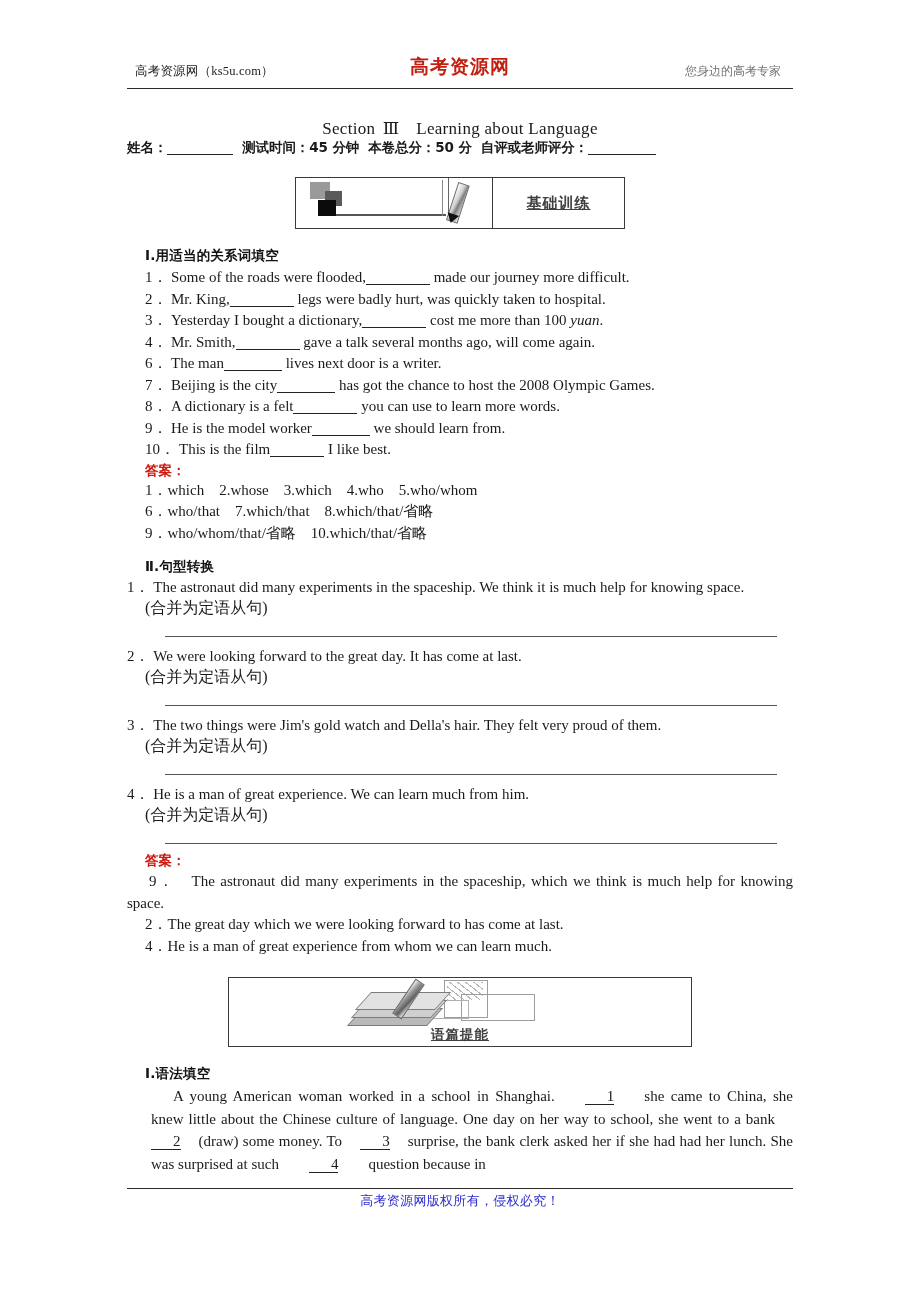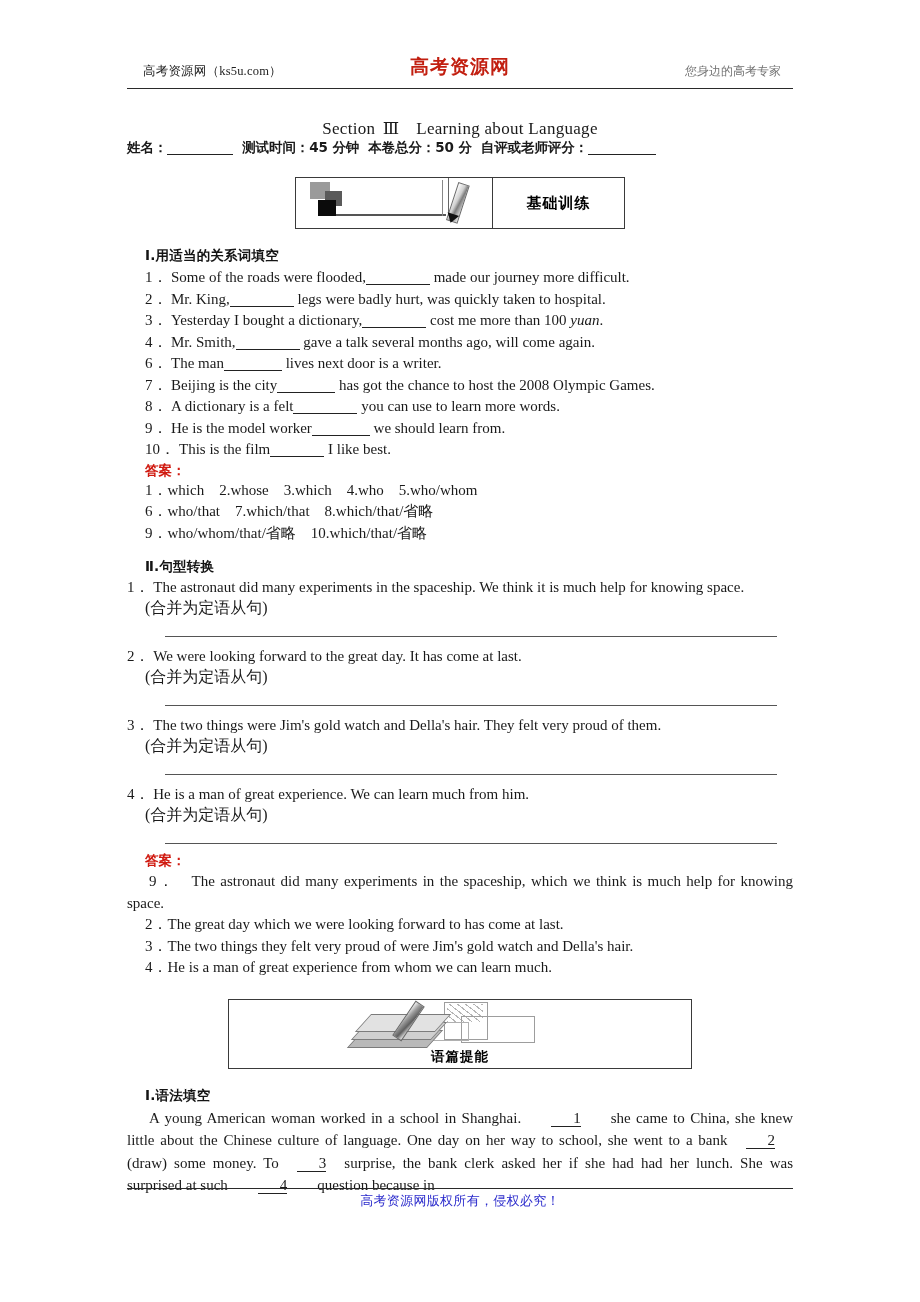--- a/index.html
+++ b/index.html
@@ -25,21 +25,21 @@
   
   .hdr {
     position: absolute;
     left: 127px;
     top: 58px;
     width: 666px;
     height: 30px;
   }
   .hdr-left {
     position: absolute;
-    left: 16px; top: 5px;
+    left: 8px; top: 5px;
     font-size: 12.5px;
     letter-spacing: 0.2px;
     color: #222;
     font-family: "Liberation Serif", serif;
     white-space: nowrap;
   }
   .hdr-logo {
     position: absolute;
     left: 50%;
     transform: translateX(-50%);
@@ -121,21 +121,22 @@
   }
   .banner-label {
     flex: 1;
     display: flex;
     align-items: center;
     justify-content: center;
     font-family: "DejaVu Sans", sans-serif;
     font-size: 15px;
     font-weight: bold;
     letter-spacing: 1px;
-    color: #000000;
+    color: #404040;
+    text-decoration: underline;
   }
   .banner.second .banner-label {
     position: absolute;
     left: 0; right: 0;
     bottom: 2px;
     justify-content: center;
     font-size: 13.5px;
   }
 
   
@@ -281,20 +282,21 @@
     white-space: nowrap;
   }
 
   
   .cloze {
     font-size: 15px;
     line-height: 22.5px;
     text-align: justify;
     text-indent: 22px;
     margin-top: 2px;
+    margin-left: 24px;
   }
   .cl-blank {
     display: inline-block;
     min-width: 26px;
     text-align: center;
     border-bottom: 1.2px solid #222;
     line-height: 15px;
   }
   .sp-wide { display: inline-block; width: 30px; }
   .sp-mid  { display: inline-block; width: 18px; }
@@ -397,21 +399,20 @@
 
     <div class="trans-item first">
       <span>4．</span>&nbsp;<span>He is a man of great experience. We can learn much from him.</span>
     </div>
     <div class="trans-hint">(合并为定语从句)</div>
     <div class="writing-rule"></div>
 
     <div class="ans-title">答案：</div>
     <div class="ans-para">9．　The astronaut did many experiments in the spaceship, which we think is much help for knowing space.</div>
     <div class="ans-short">2．The great day which we were looking forward to has come at last.</div>
-    <div class="ans-short">3．The two things they felt very proud of were Jim's gold watch and Della's hair.</div>
     <div class="ans-short">4．He is a man of great experience from whom we can learn much.</div>
 
     <div class="banner second">
       <div class="banner-art">
         <span class="thinbox tb1"></span>
         <span class="hatch"></span>
         <span class="thinbox tb2"></span>
         <span class="thinbox tb3"></span>
         <span class="stack">
           <span class="stk stk1"></span>

